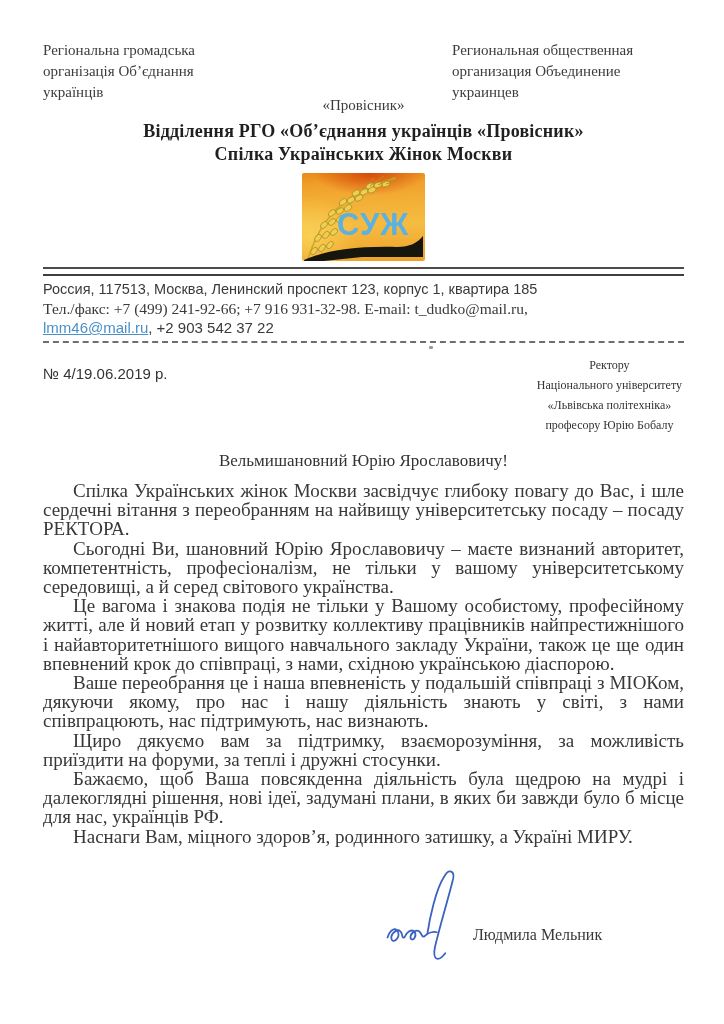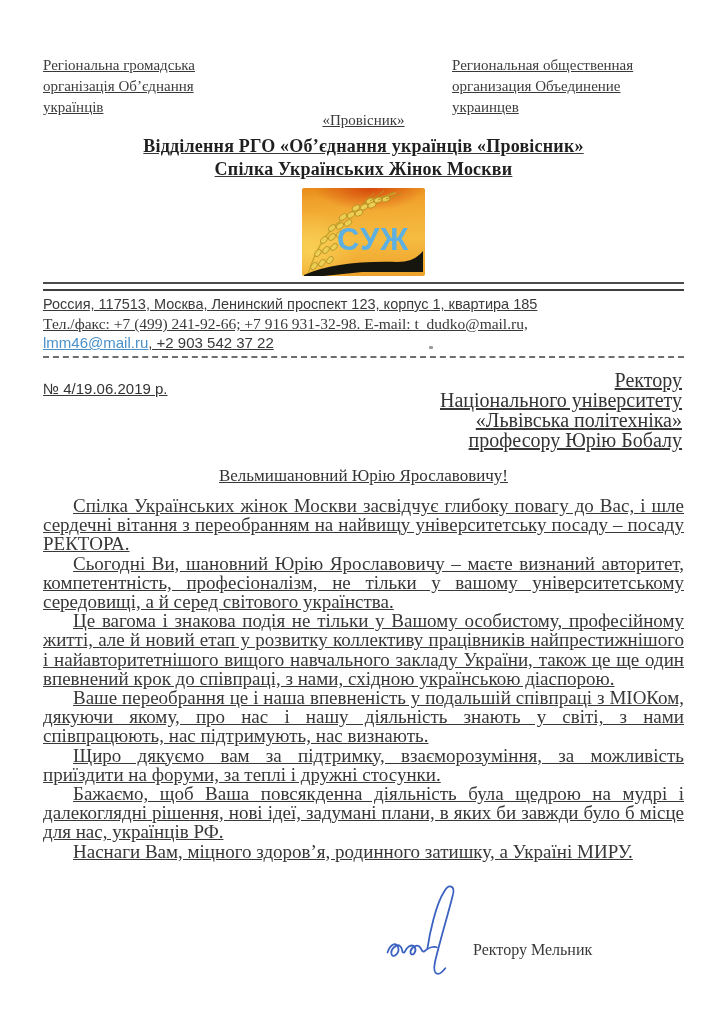--- a/index.html
+++ b/index.html
@@ -1,21 +1,21 @@
 <!DOCTYPE html>
 <html><head>
 <meta charset="utf-8">
 <style>
   html,body{margin:0;padding:0;background:#ffffff;}
   body{width:724px;height:1024px;overflow:hidden;}
   .page{
     position:relative;width:724px;height:764px;box-sizing:border-box;
-    padding:55px 40px 0 43px;
+    padding:40px 40px 0 43px;
     font-family:"Liberation Serif","DejaVu Serif",serif;
-    color:#383838;background:#ffffff;text-decoration:underline;
+    color:#383838;background:#ffffff;
   }
   
   .org-row{display:flex;justify-content:space-between;}
   .org-block{font-size:15px;line-height:21px;color:#3c3c3c;}
   .org-left{width:215px;}
   .org-right{width:232px;}
   .provisnyk{text-align:center;font-size:15px;line-height:21px;margin-top:-8px;color:#3c3c3c;}
   .title{text-align:center;font-weight:bold;font-size:18px;line-height:23px;margin-top:4px;color:#1f1f1f;letter-spacing:0.2px;}
   
   .logo{
@@ -36,21 +36,21 @@
   .rule-thin{margin-top:4px;border-top:2px dashed #6e6e6e;height:0;}
   
   .contact{margin-top:4px;text-align:left;}
   .contact-l1{font-family:"Liberation Sans","DejaVu Sans",sans-serif;font-size:14.5px;line-height:19px;color:#3a3a3a;}
   .contact-l2{font-size:15.5px;line-height:19px;color:#3a3a3a;}
   .contact-l3{font-family:"Liberation Sans","DejaVu Sans",sans-serif;font-size:15px;line-height:19px;color:#3a3a3a;}
   .email-link{color:#4a90c8;text-decoration:underline;cursor:pointer;}
   
   .ref-row{display:flex;justify-content:space-between;margin-top:12px;}
   .ref-number{font-family:"Liberation Sans","DejaVu Sans",sans-serif;font-size:15px;margin-top:10px;color:#333;}
-  .recipient{text-align:right;font-size:20px;line-height:20px;color:#333;padding-right:2px;}
+  .recipient{text-align:center;font-size:12px;line-height:20px;color:#333;padding-right:2px;}
   .salutation{text-align:center;font-size:17px;margin-top:16px;color:#333;}
   
   .body-text{margin-top:10px;font-size:19px;line-height:19.2px;text-align:justify;color:#383838;}
   .body-text p{margin:0;text-indent:30px;}
   
   .sig-row{position:relative;margin-top:36px;height:140px;}
   .sig-titles{position:absolute;left:52px;top:0;font-size:15.5px;line-height:20.5px;color:#383838;}
   .sig-scribble{position:absolute;left:338px;top:-18px;}
   .sig-name{position:absolute;left:430px;top:44px;font-size:16px;color:#383838;}
   .speck{position:absolute;left:429px;top:346px;width:4px;height:3px;background:#9a9a9a;border-radius:1px;}
@@ -148,18 +148,18 @@
     <p>Наснаги Вам, міцного здоров’я, родинного затишку, а Україні МИРУ.</p>
   </div>
 
   <div class="sig-row">
     <svg class="sig-scribble" width="95" height="105" viewBox="0 0 90 100">
       <g fill="none" stroke="#3b62c0" stroke-width="1.7" stroke-linecap="round">
         <path d="M6,70 c2,-7 8,-11 10,-5 c2,5 -4,11 -6,7 c-2,-5 5,-11 8,-8 c3,2 1,7 4,6 c2,-5 7,-9 10,-5 c2,4 -2,9 -4,6 c-1,-4 4,-9 8,-7 c3,2 2,6 5,5 c3,-3 8,-5 12,-4"></path>
         <path d="M44,66 C46,52 52,24 60,12 C64,4 71,6 68,16 C63,36 55,62 51,80 C49,91 54,94 61,85"></path>
       </g>
     </svg>
-    <div class="sig-name">Ректору Мельник</div>
+    <div class="sig-name">Людмила Мельник</div>
   </div>
 
   <div class="speck"></div>
 
 </div>
 
 </body></html>

